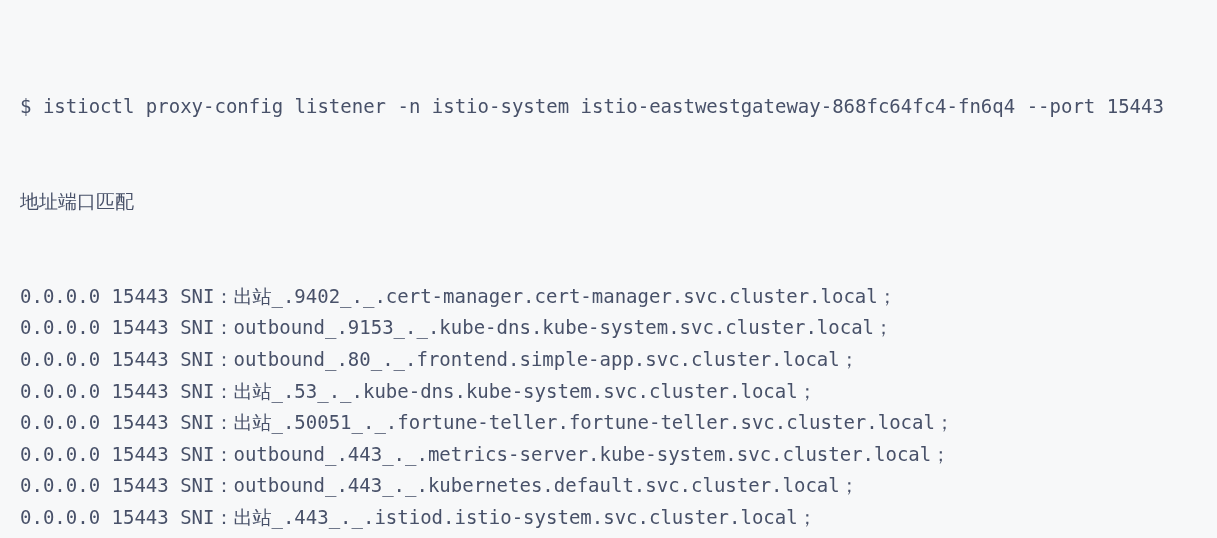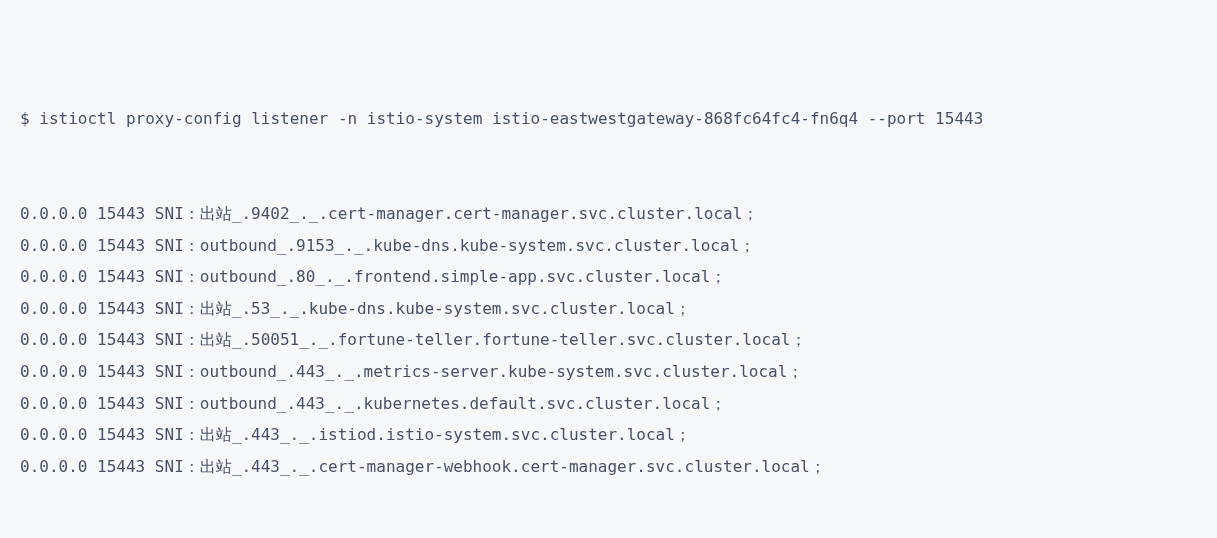--- a/index.html
+++ b/index.html
@@ -9,31 +9,32 @@
   body {
     width: 1217px;
     height: 538px;
     background: #f7f8f9;
     overflow: hidden;
   }
   .terminal {
     box-sizing: border-box;
     width: 1217px;
     height: 538px;
-    padding: 40px 18px 0 20px;
+    padding: 28px 18px 0 20px;
     font-family: "DejaVu Sans Mono", "Liberation Mono", monospace;
-    font-size: 16px;
+    font-size: 19px;
     line-height: 31.6px;
     color: #485169;
     white-space: pre;
     overflow: hidden;
   }
   .line {
     height: 31.6px;
   }
 </style>
 </head>
 <body>
 
 <div class="terminal">
   <div class="line">$ istioctl proxy-config listener -n istio-system istio-eastwestgateway-868fc64fc4-fn6q4 --port 15443</div>
+  <div class="line">地址端口匹配</div>
   <div id="listener-lines"><div class="line">0.0.0.0 15443 SNI：出站_.9402_._.cert-manager.cert-manager.svc.cluster.local；</div><div class="line">0.0.0.0 15443 SNI：outbound_.9153_._.kube-dns.kube-system.svc.cluster.local；</div><div class="line">0.0.0.0 15443 SNI：outbound_.80_._.frontend.simple-app.svc.cluster.local；</div><div class="line">0.0.0.0 15443 SNI：出站_.53_._.kube-dns.kube-system.svc.cluster.local；</div><div class="line">0.0.0.0 15443 SNI：出站_.50051_._.fortune-teller.fortune-teller.svc.cluster.local；</div><div class="line">0.0.0.0 15443 SNI：outbound_.443_._.metrics-server.kube-system.svc.cluster.local；</div><div class="line">0.0.0.0 15443 SNI：outbound_.443_._.kubernetes.default.svc.cluster.local；</div><div class="line">0.0.0.0 15443 SNI：出站_.443_._.istiod.istio-system.svc.cluster.local；</div><div class="line">0.0.0.0 15443 SNI：出站_.443_._.cert-manager-webhook.cert-manager.svc.cluster.local；</div></div>
 </div>
 
 </body></html>

